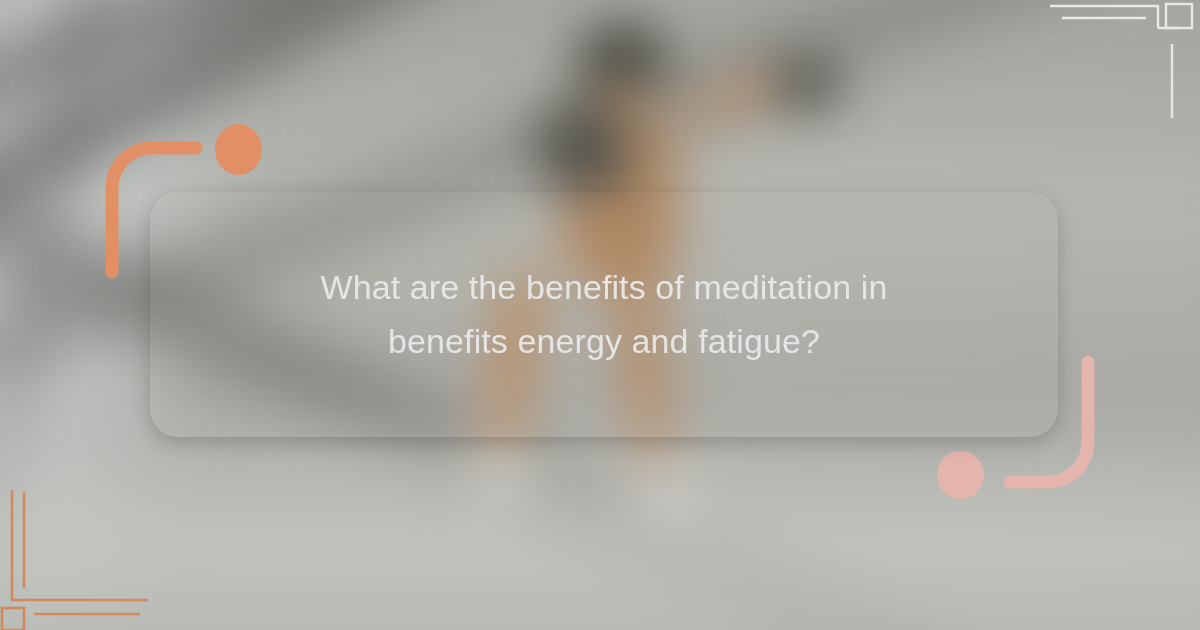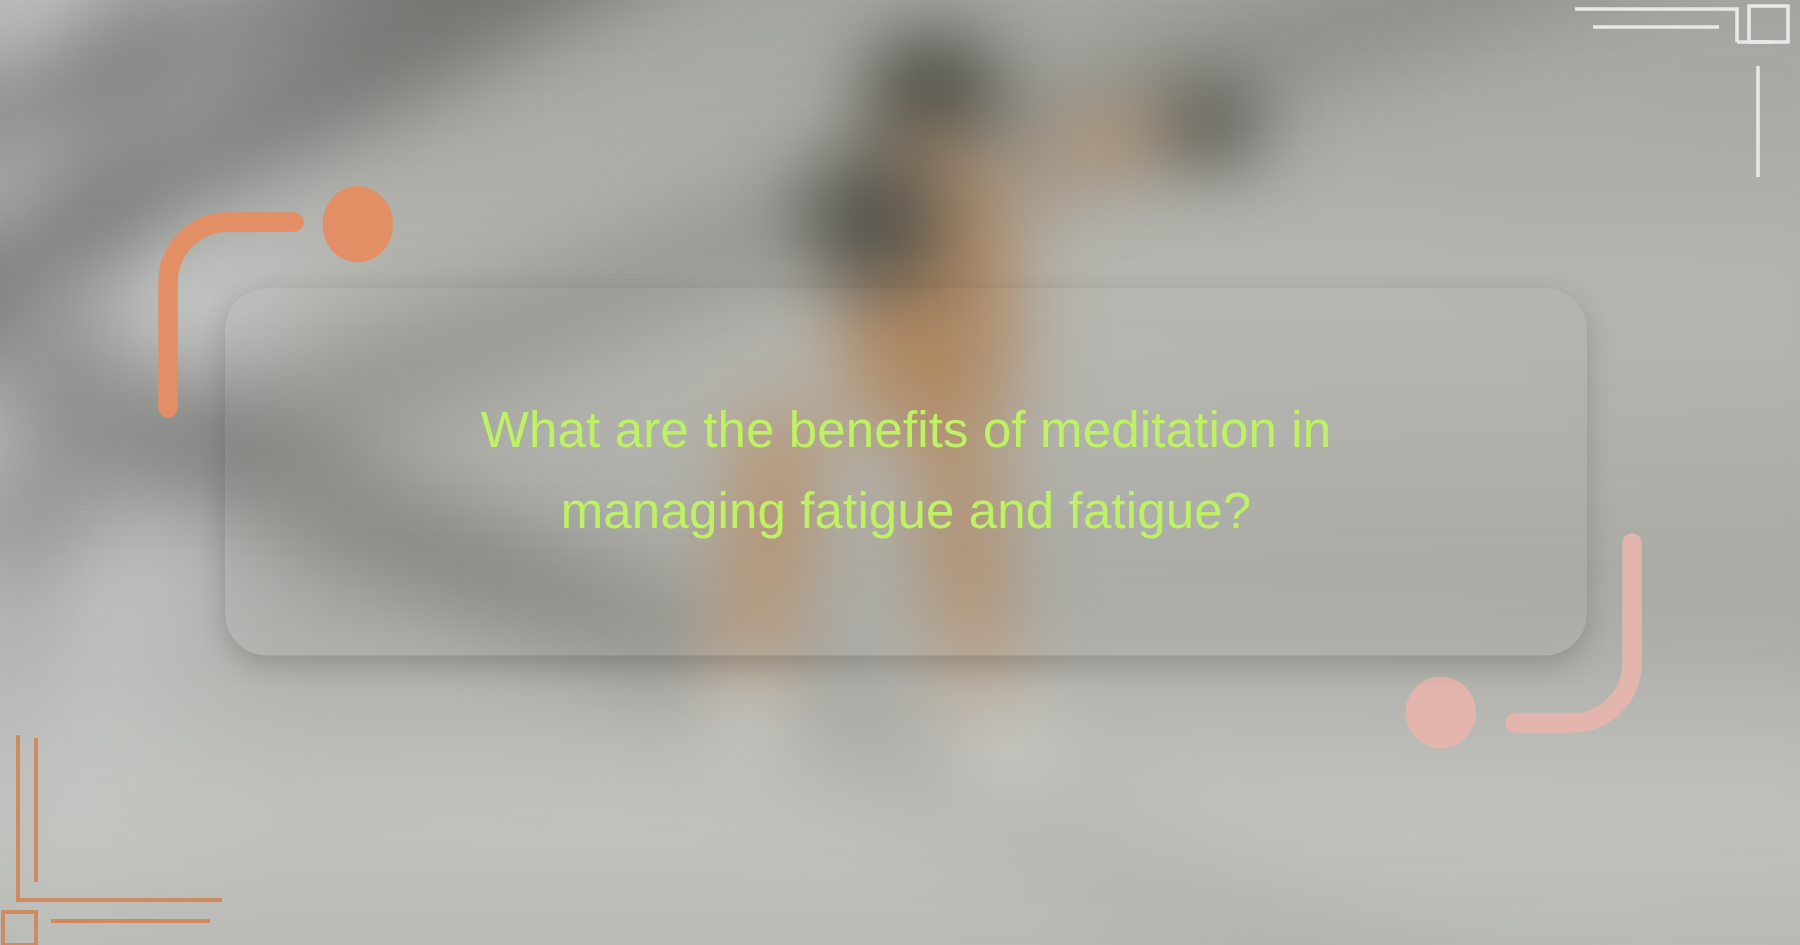--- a/index.html
+++ b/index.html
@@ -137,21 +137,21 @@
     background: linear-gradient(95deg, #e2875b 0%, #dd8e६8 0%, #dd8d68 14%, #d5988a 42%, #cba6a0 68%, #c6a9a6 88%, #c7aaa7 100%);
     box-shadow: 0 6px 18px rgba(40,35,32,0.22);
     display: flex;
     align-items: center;
     justify-content: center;
   }
 
   .card-text {
     width: 100%;
     text-align: center;
-    color: #bef264;
+    color: #e5e5e5;
     font-size: 34px;
     font-weight: 400;
     line-height: 1.58;
     letter-spacing: .1px;
     padding: 0 56px;
     box-sizing: border-box;
   }
   .card-line { display: block; }
 </style>
 </head>
@@ -205,17 +205,17 @@
   <span class="dot dot-tl"></span>
 
   <svg class="deco elbow-br" viewBox="0 0 104 146">
     <path d="M 88 10 V 90 A 40 40 0 0 1 48 130 H 10" fill="none" stroke="#e3b5ad" stroke-width="13" stroke-linecap="round"></path>
   </svg>
   <span class="dot dot-br"></span>
 
   <div class="card">
     <div class="card-text">
       <span class="card-line">What are the benefits of meditation in</span>
-      <span class="card-line">managing fatigue and fatigue?</span>
+      <span class="card-line">benefits energy and fatigue?</span>
     </div>
   </div>
 
 </div>
 
 </body></html>

